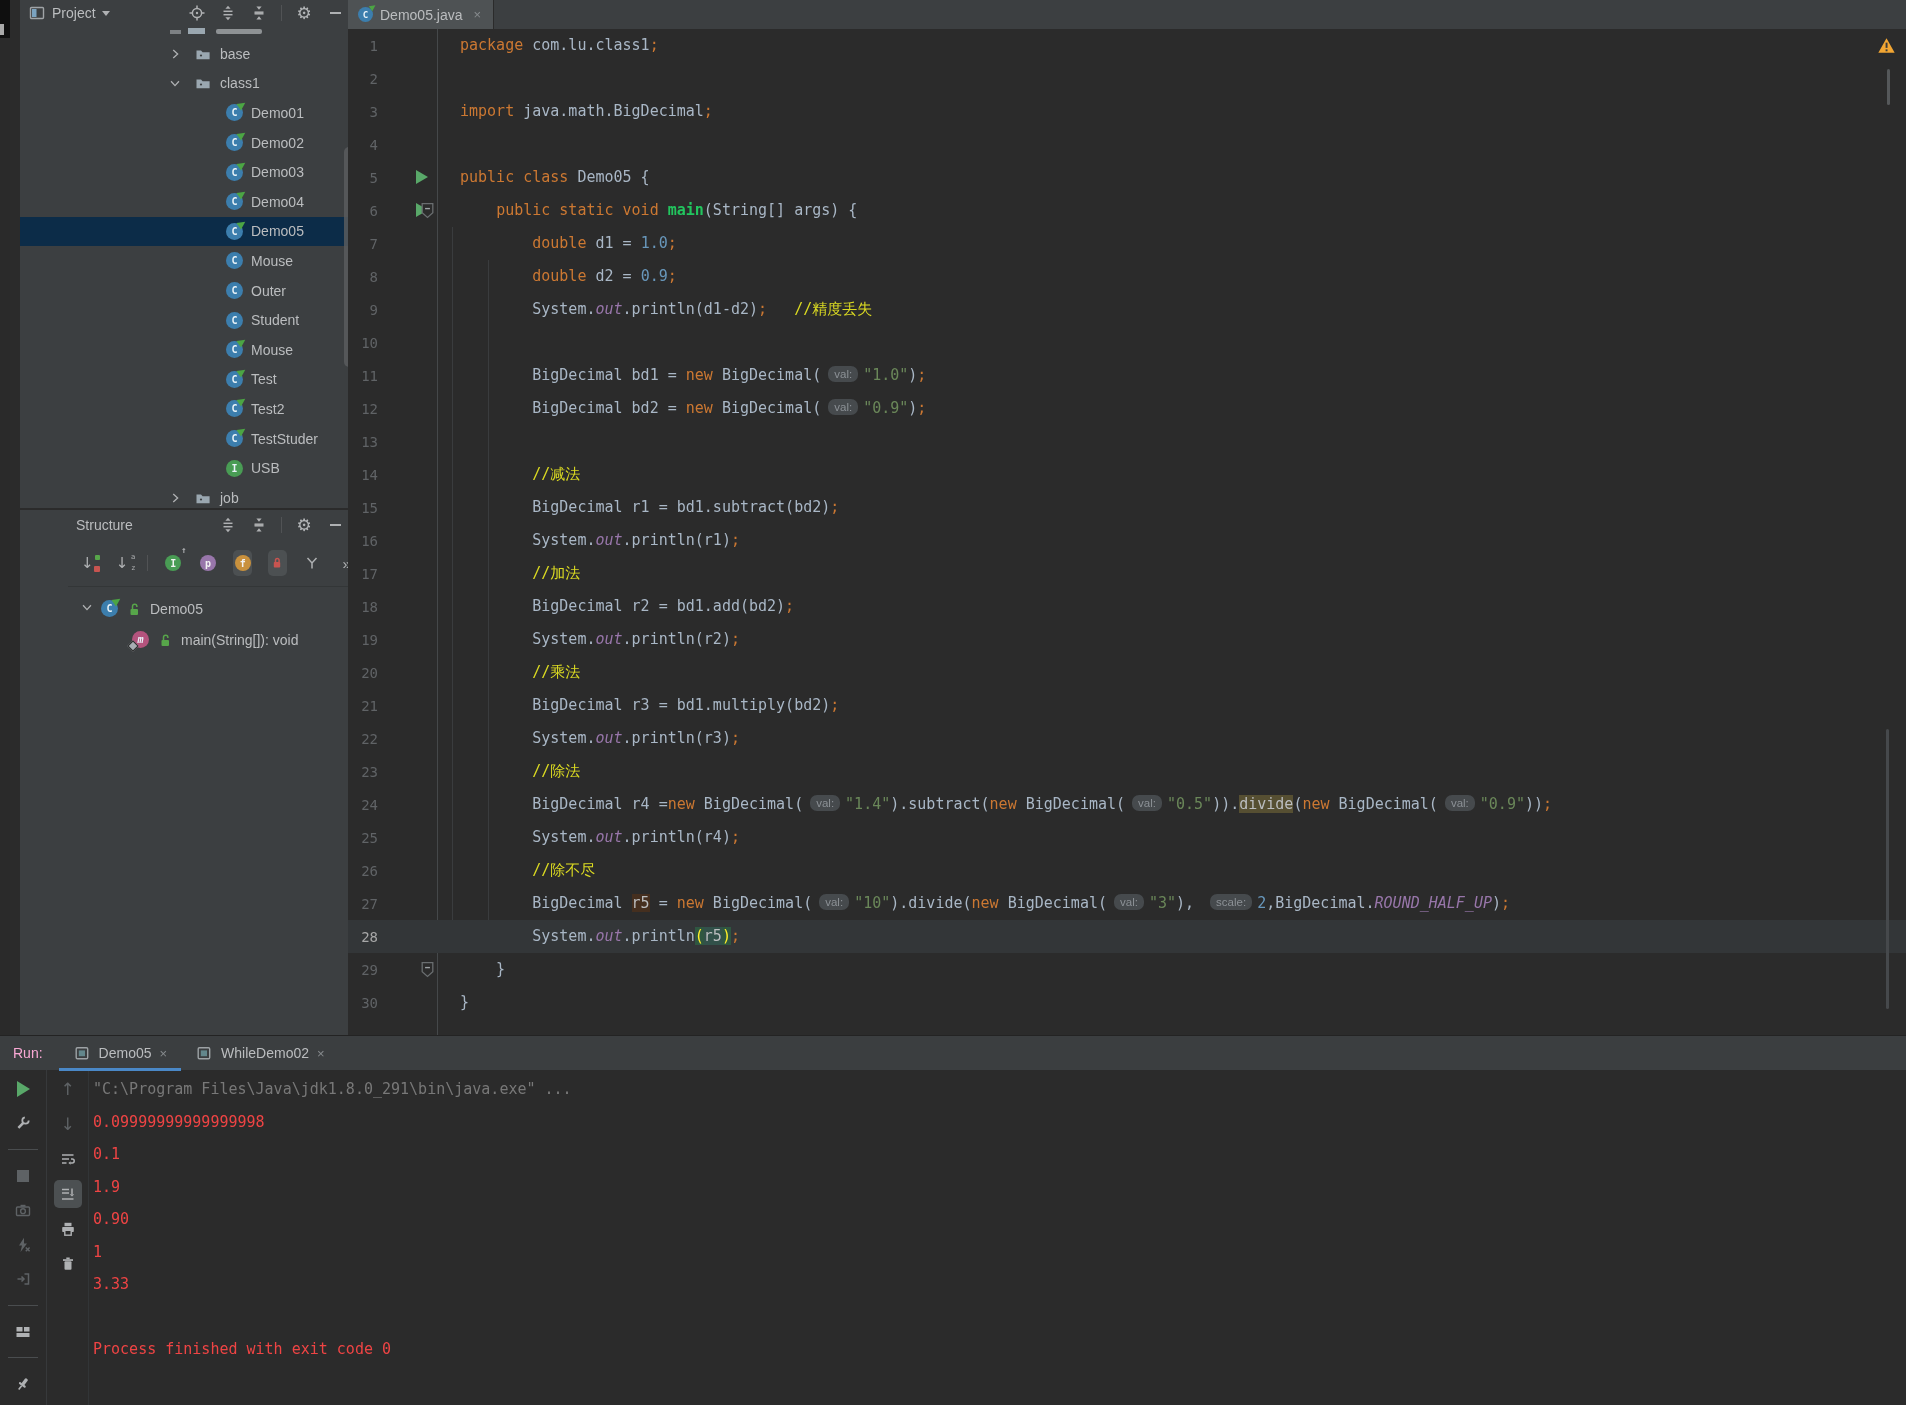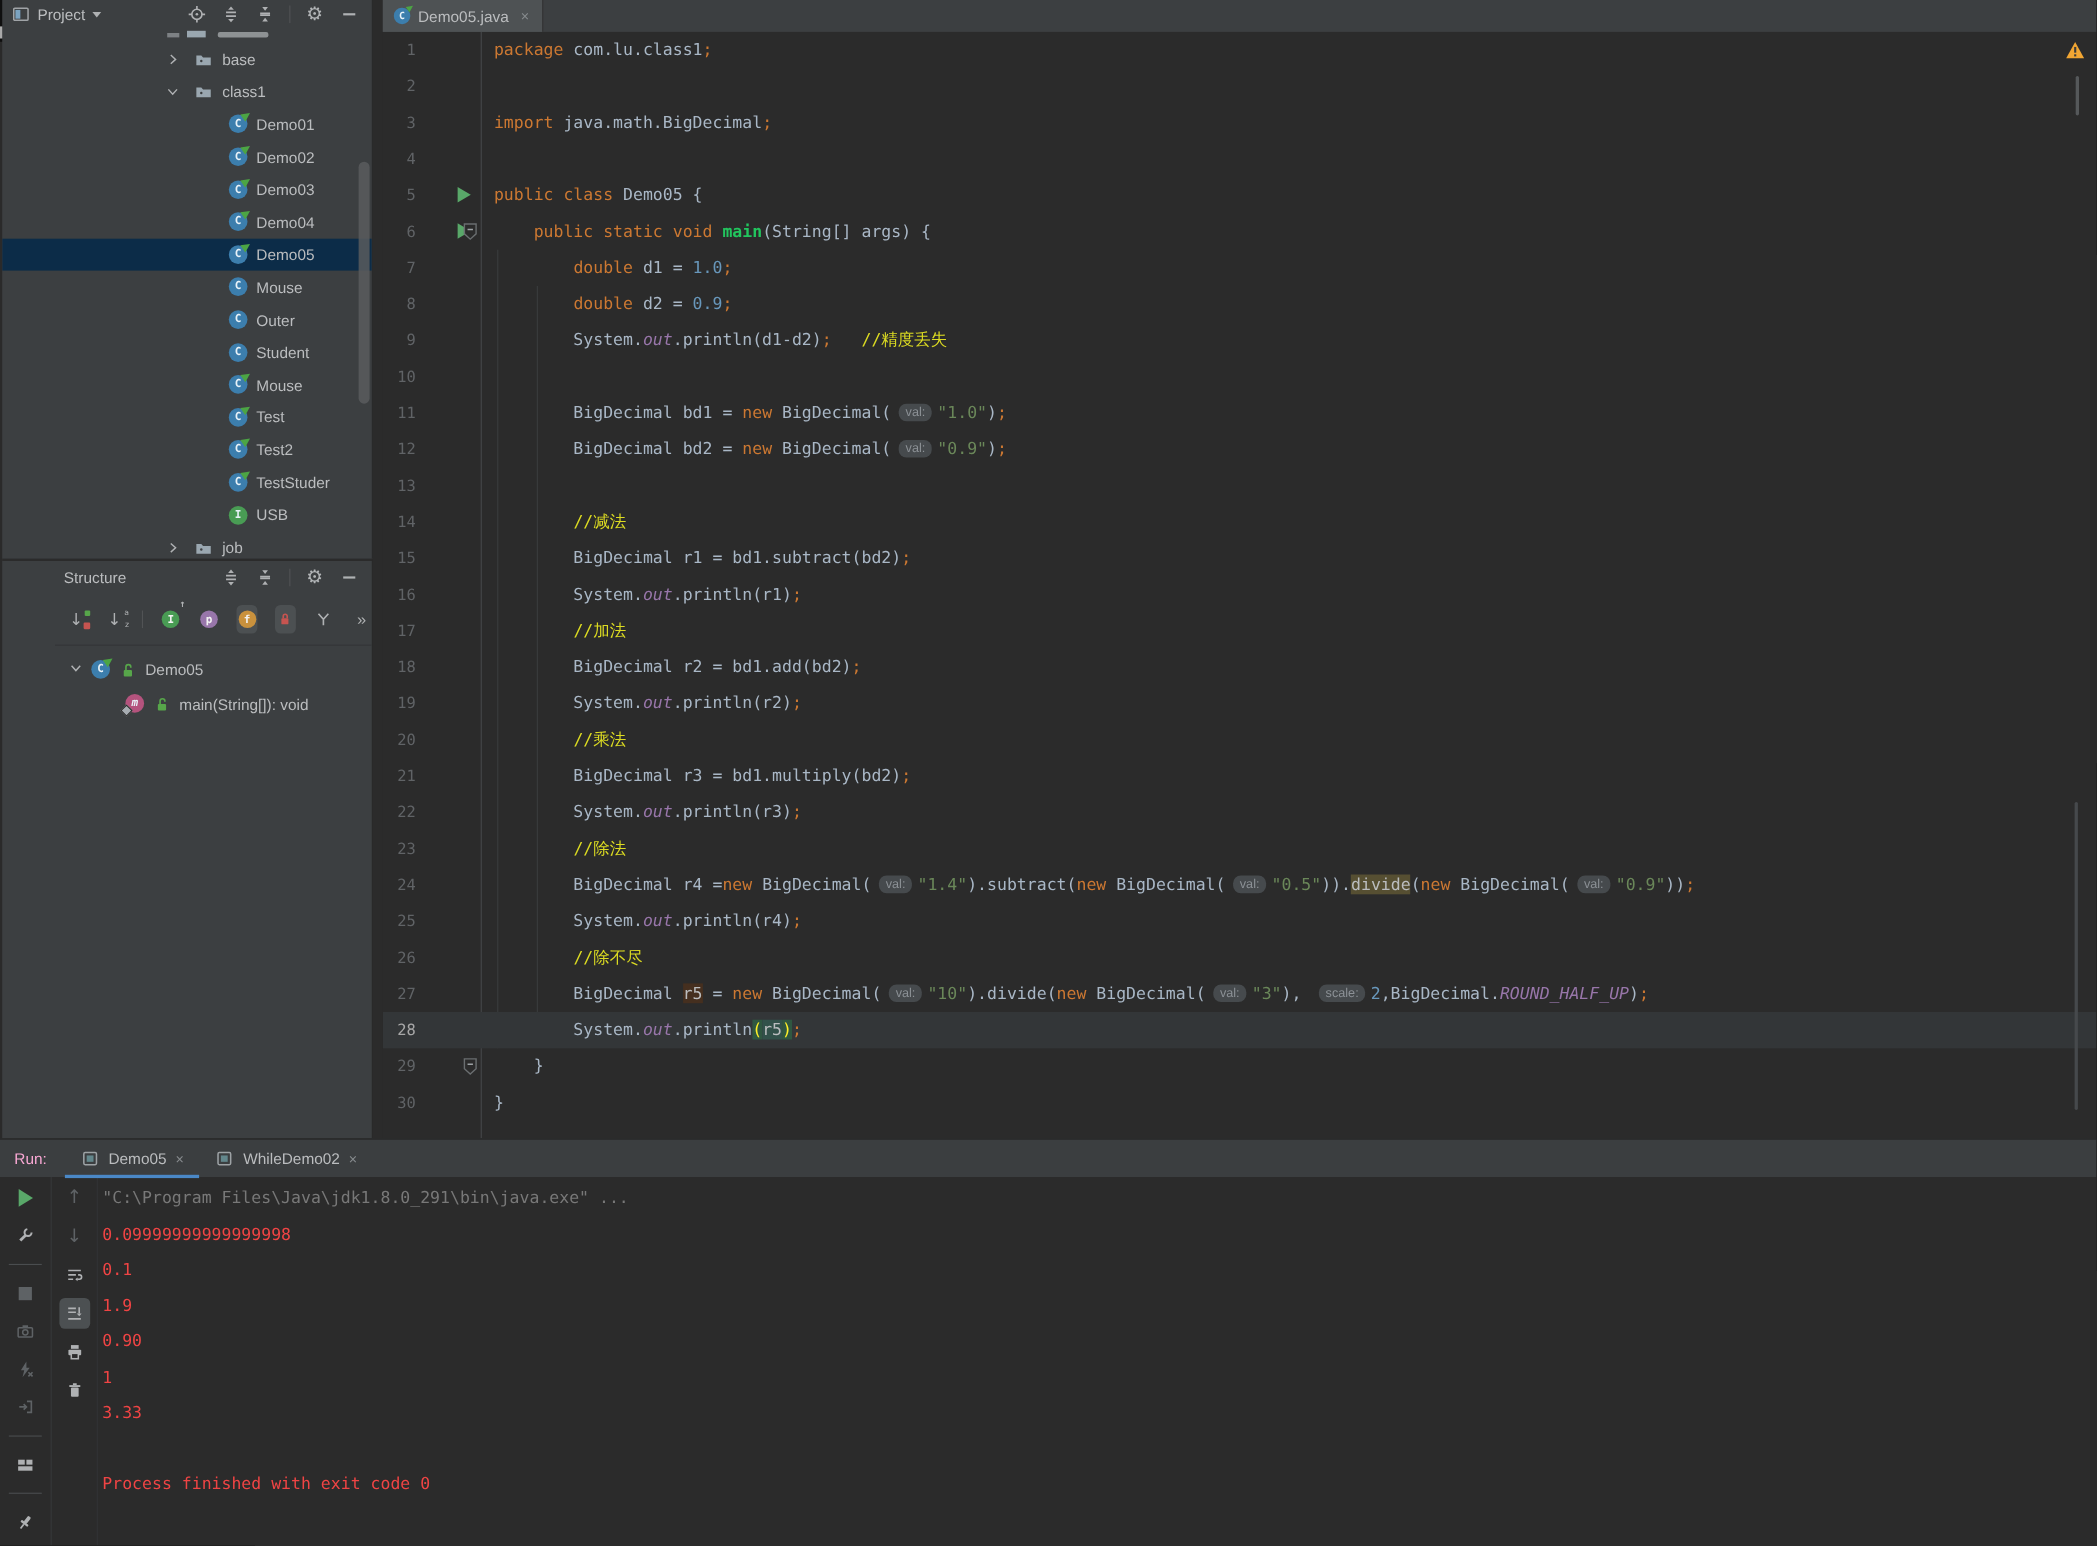--- a/index.html
+++ b/index.html
@@ -3,21 +3,21 @@
 <meta charset="utf-8">
 <style>
   html,body{margin:0;padding:0;background:#1e1e1e;}
   #app{position:relative;width:1906px;height:1405px;background:#2B2B2B;
        font-family:"Liberation Sans",sans-serif;overflow:hidden;color:#BBBDBF;}
   
   #left-band{position:absolute;left:0;top:0;width:10px;height:1035px;background:#2A2A2A;}
   #left-band .band-top{position:absolute;left:0;top:0;width:10px;height:38px;background:#0f0f0f;}
   #left-band .band-mark{position:absolute;left:0;top:24px;width:4px;height:11px;background:#cfcfcf;opacity:.8;}
   
-  .side-panel{position:absolute;left:2px;width:337px;background:#3C3F41;border-right:1px solid #282828;box-sizing:border-box;}
+  .side-panel{position:absolute;left:20px;width:337px;background:#3C3F41;border-right:1px solid #282828;box-sizing:border-box;}
   #project-panel{top:0;height:508px;}
   #structure-panel{top:508px;height:527px;border-top:2px solid #2B2B2B;padding-left:48px;}
   .panel-header{height:26px;display:flex;align-items:center;justify-content:space-between;padding:0 12px 0 8px;}
   #structure-panel .panel-header{height:30px;}
   .ph-left{display:flex;align-items:center;gap:6px;}
   .ph-title{font-size:14px;color:#BBBDBF;}
   .ph-icons{display:flex;align-items:center;gap:13px;}
   .vdiv{width:1px;height:16px;background:#515355;}
   .icn{display:inline-flex;align-items:center;justify-content:center;width:18px;height:18px;color:#AFB1B3;}
   .icn svg{display:block;}
@@ -68,21 +68,21 @@
   .etab .tclose{color:#878B8E;font-size:13px;margin-left:4px;}
   #code-area{position:relative;height:1006px;overflow:hidden;
              font-family:"DejaVu Sans Mono",monospace;font-size:15px;}
   #gutter-sep{position:absolute;left:89px;top:0;bottom:0;width:1px;background:#45484a;}
   .iguide{position:absolute;width:1px;background:#3A3C3E;}
   .cl{display:flex;height:33px;align-items:center;position:relative;}
   .cl.cur{background:#333638;}
   .cl .ln{width:30px;text-align:right;color:#606366;font-size:14px;flex:none;}
   .cl.cur .ln{color:#A7A7A7;}
   .cl .gut{width:70px;height:100%;position:relative;flex:none;}
-  .cl pre{margin:1px;white-space:pre;font-family:inherit;font-size:inherit;line-height:33px;}
+  .cl pre{margin:12px;white-space:pre;font-family:inherit;font-size:inherit;line-height:33px;}
   .runarrow{position:absolute;left:38px;top:9px;width:0;height:0;
             border-left:12px solid #59A869;border-top:7px solid transparent;border-bottom:7px solid transparent;}
   .foldmark{position:absolute;left:42px;top:8px;}
   .t-k{color:#CC7832;} .t-d{color:#A9B7C6;} .t-n{color:#6897BB;} .t-s{color:#6A8759;}
   .t-c{color:#DCDB22;font-weight:normal;} .t-f{color:#9876AA;font-style:italic;}
   .t-m{color:#22c55e;font-weight:bold;} .t-sc{color:#CC7832;}
   .t-hd{background:#564F32;} .t-hw{background:#452F1F;} .t-hr{background:#32514A;}
   .t-b{color:#FFEF28;background:#2F5741;}
   .t-i{display:inline-block;background:#464A4D;color:#8C9196;border-radius:7px;
        font-family:"Liberation Sans",sans-serif;font-size:11.5px;line-height:16px;

